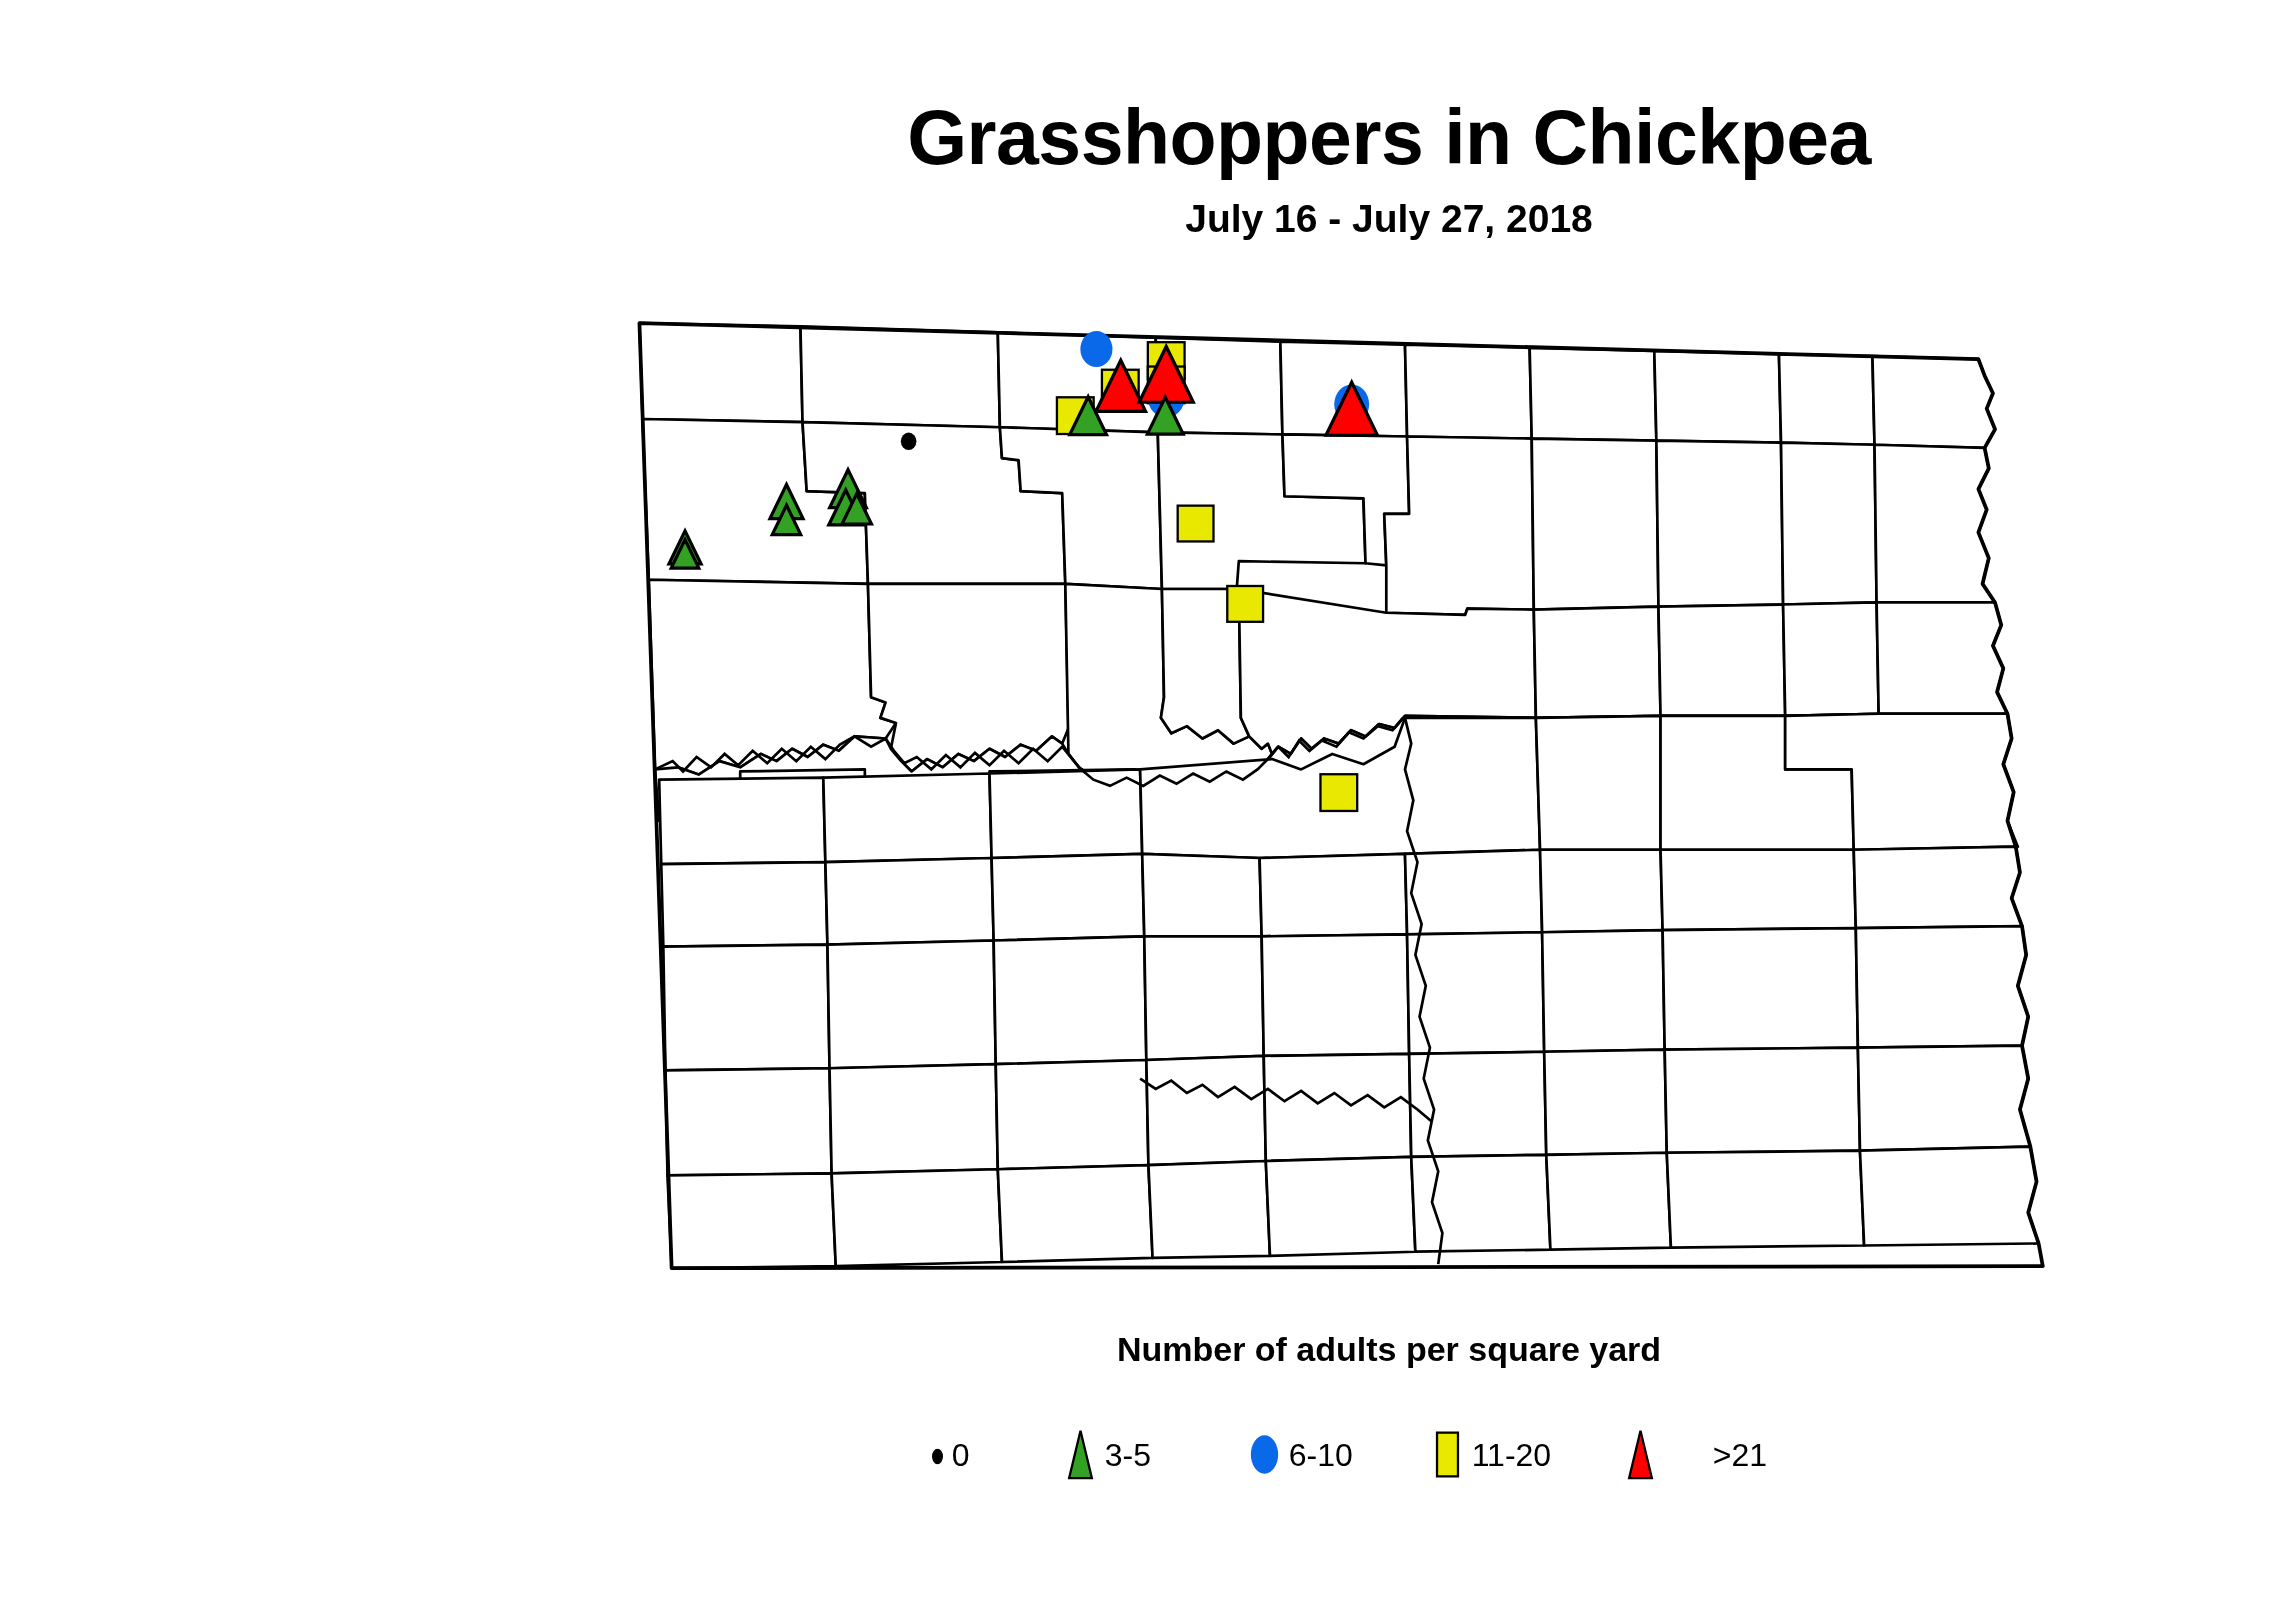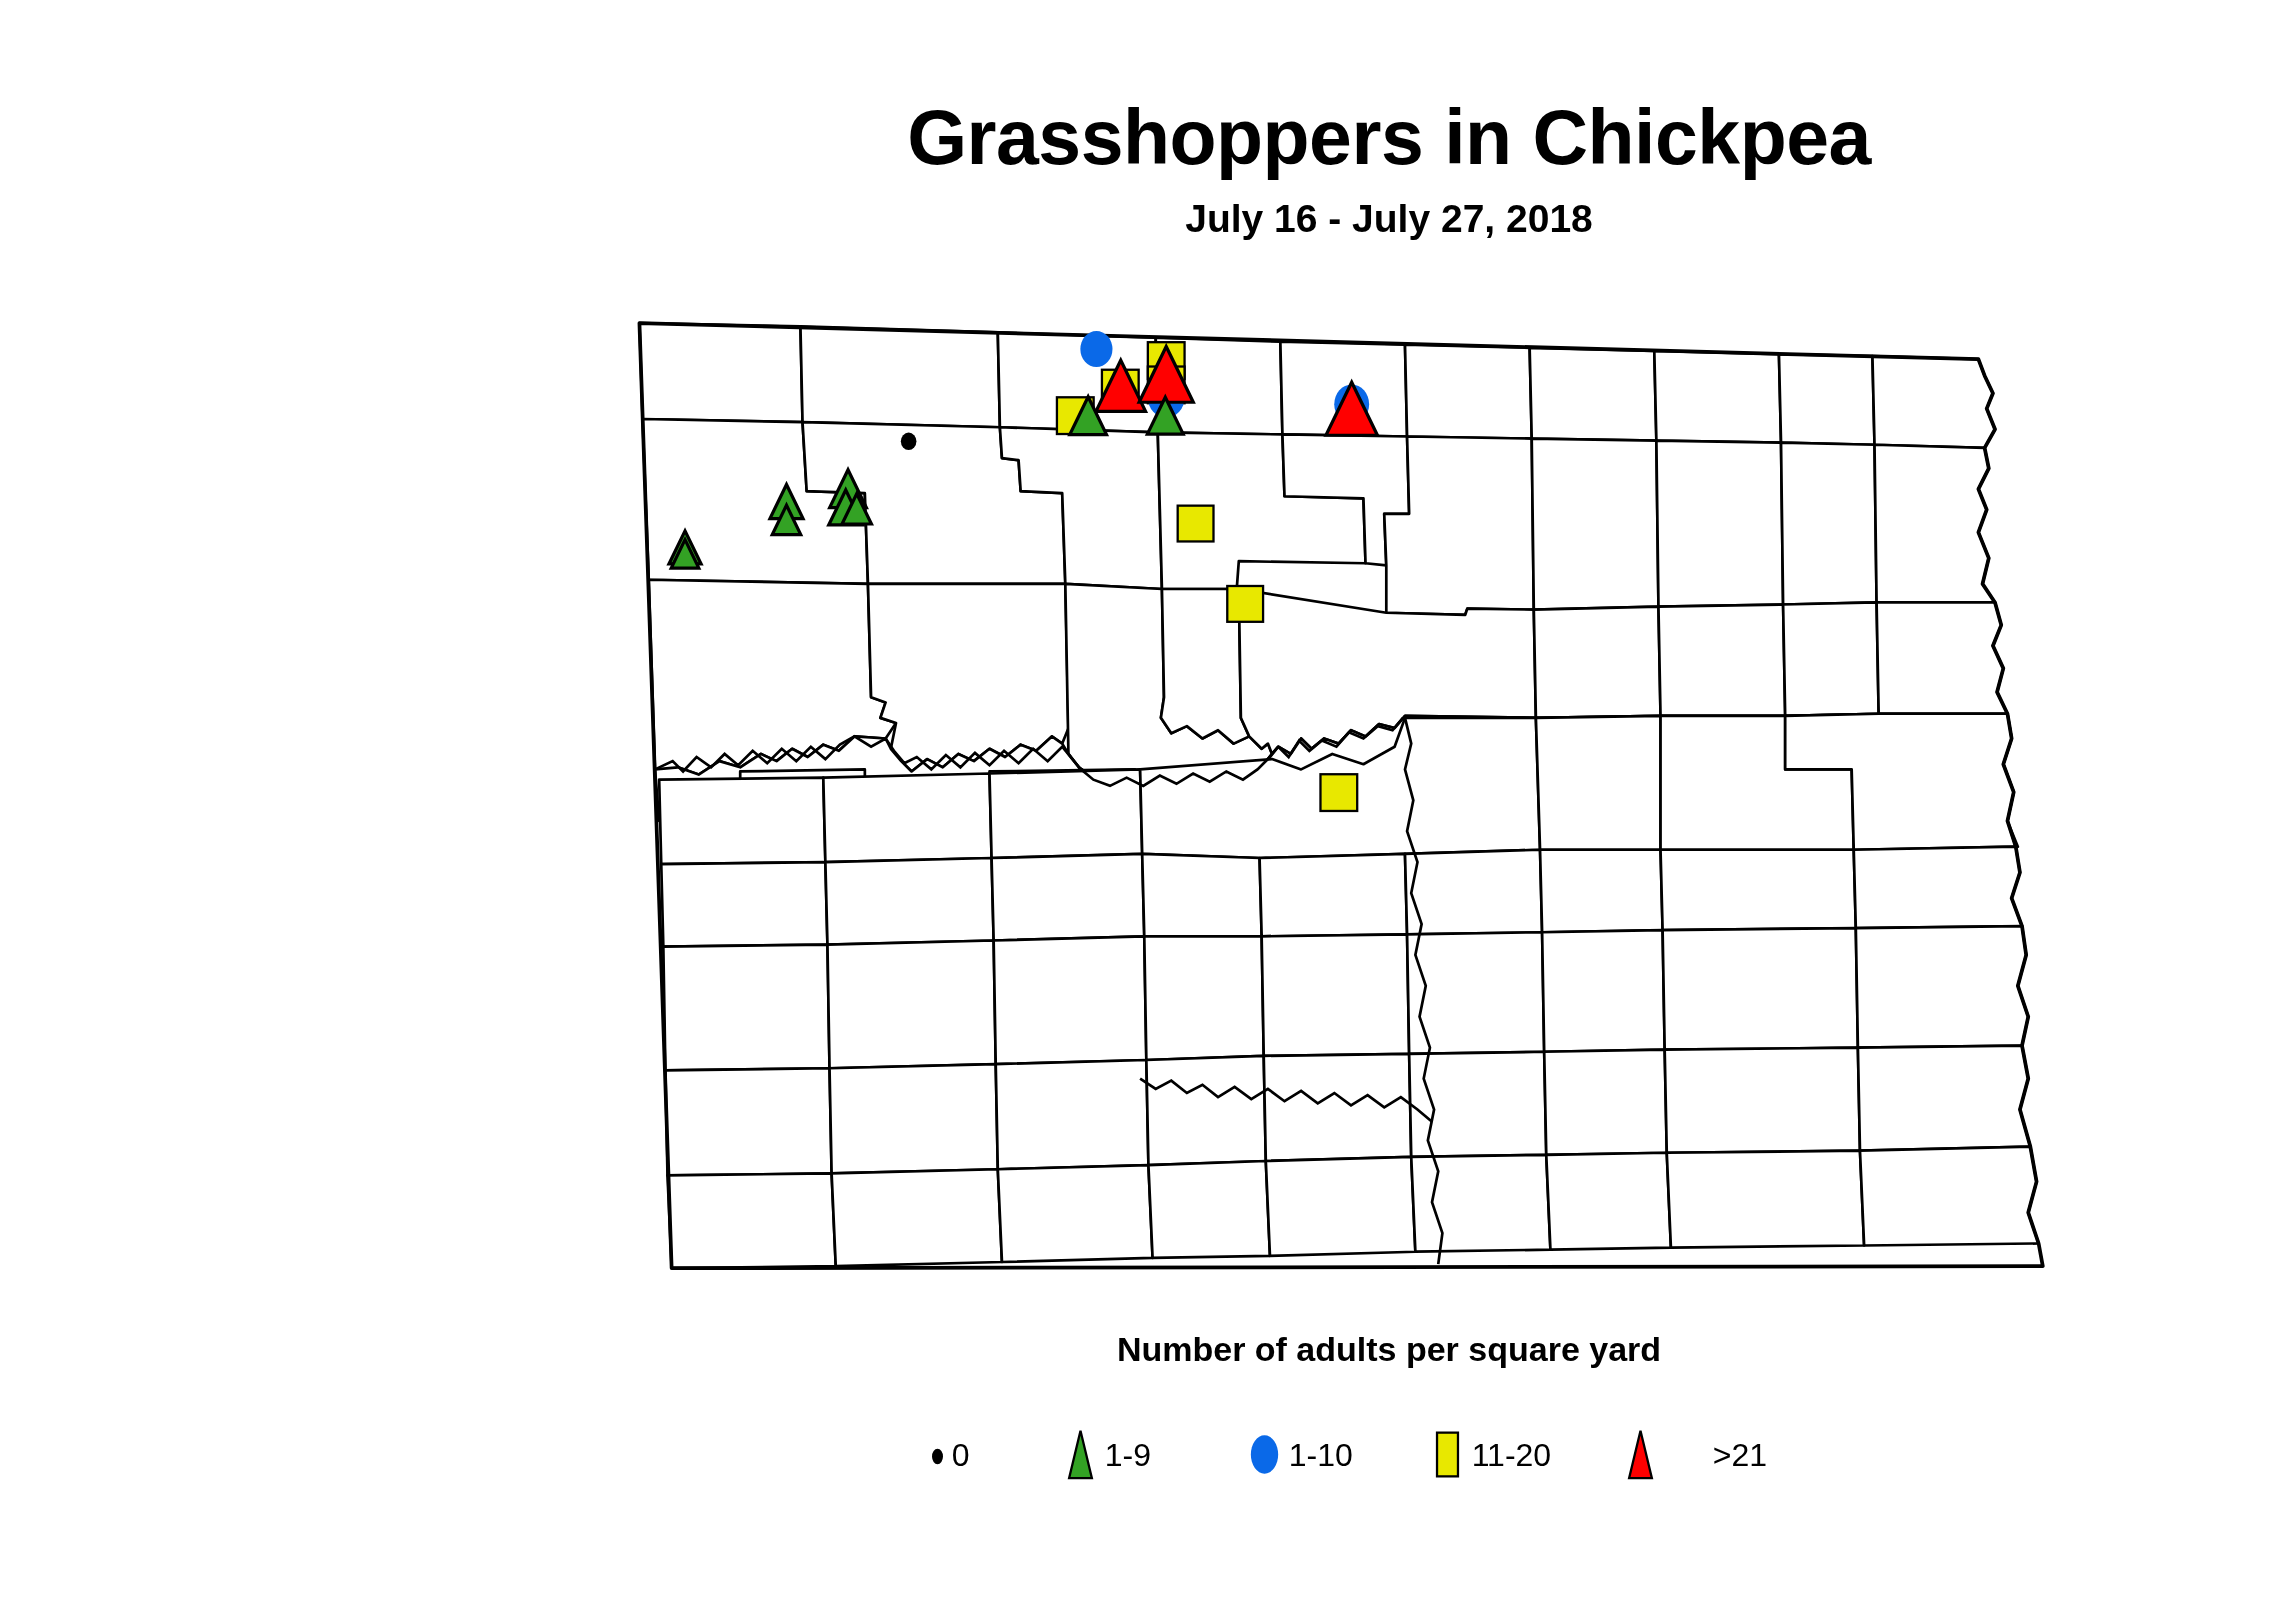--- a/index.html
+++ b/index.html
@@ -228,27 +228,27 @@
       <div class="legend-item" style="left: 0px;">
         <span class="lg-swatch"><svg width="21" height="27.5" viewBox="0 0 46 60">
             <ellipse cx="23" cy="34" rx="12" ry="17" fill="#000000"></ellipse>
           </svg></span>
         <span class="legend-label">0</span>
       </div>
       <div class="legend-item" style="left: 133px;">
         <span class="lg-swatch"><svg width="41" height="55" viewBox="0 0 90 120">
             <polygon points="45,8 20,112 70,112" stroke="#000" stroke-width="5" fill="#33A224"></polygon>
           </svg></span>
-        <span class="legend-label">1-9</span>
+        <span class="legend-label">3-5</span>
       </div>
       <div class="legend-item" style="left: 317px;">
         <span class="lg-swatch"><svg width="41" height="55" viewBox="0 0 90 120">
             <ellipse cx="45" cy="60" rx="30" ry="42" fill="#0A69E8"></ellipse>
           </svg></span>
-        <span class="legend-label">1-10</span>
+        <span class="legend-label">6-10</span>
       </div>
       <div class="legend-item" style="left: 500px;">
         <span class="lg-swatch"><svg width="41" height="55" viewBox="0 0 90 120">
             <rect x="22" y="12" width="46" height="96" stroke="#000" stroke-width="5" fill="#E8E800"></rect>
           </svg></span>
         <span class="legend-label">11-20</span>
       </div>
       <div class="legend-item" style="left: 693px; gap: 48px;">
         <span class="lg-swatch"><svg width="41" height="55" viewBox="0 0 90 120">
             <polygon points="45,8 20,112 70,112" stroke="#000" stroke-width="5" fill="#FF0000"></polygon>

